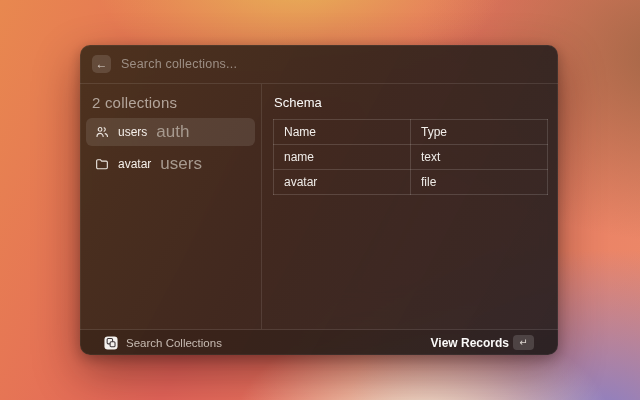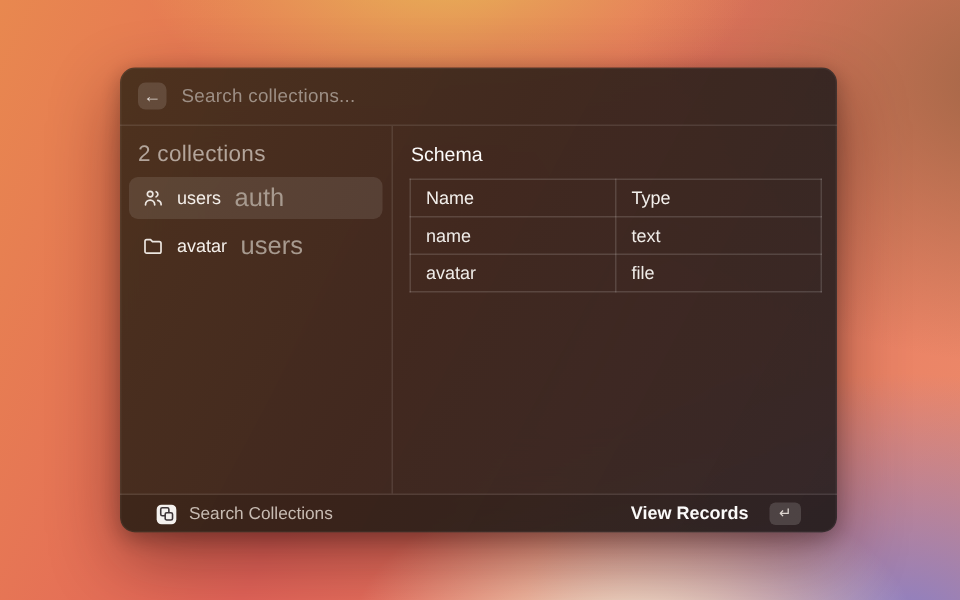--- a/index.html
+++ b/index.html
@@ -70,21 +70,21 @@
   table.schema th { font-weight:500; color:#f3f0ec; }
 
   
   .footer {
     height:25px; flex:none; display:flex; align-items:center;
     padding:0 24px; gap:8px; background:rgba(0,0,0,0.12);
     border-radius:0 0 10px 10px;
   }
   .app-icon { flex:none; display:flex; }
   .footer-label { font-size:11.5px; color:#c7bbb2; flex:1; }
-  .footer-action { display:flex; align-items:flex-start; gap:14px; cursor:pointer; }
+  .footer-action { display:flex; align-items:center; gap:4px; cursor:pointer; }
   .action-label { font-size:12px; font-weight:700; color:#fbfaf9; }
   .keycap {
     width:21px; height:15px; border-radius:4px;
     background:rgba(255,255,255,0.15);
     display:flex; align-items:center; justify-content:center;
     font-size:10px; color:#ddd6d0; line-height:1;
   }
 </style>
 </head>
 <body>

